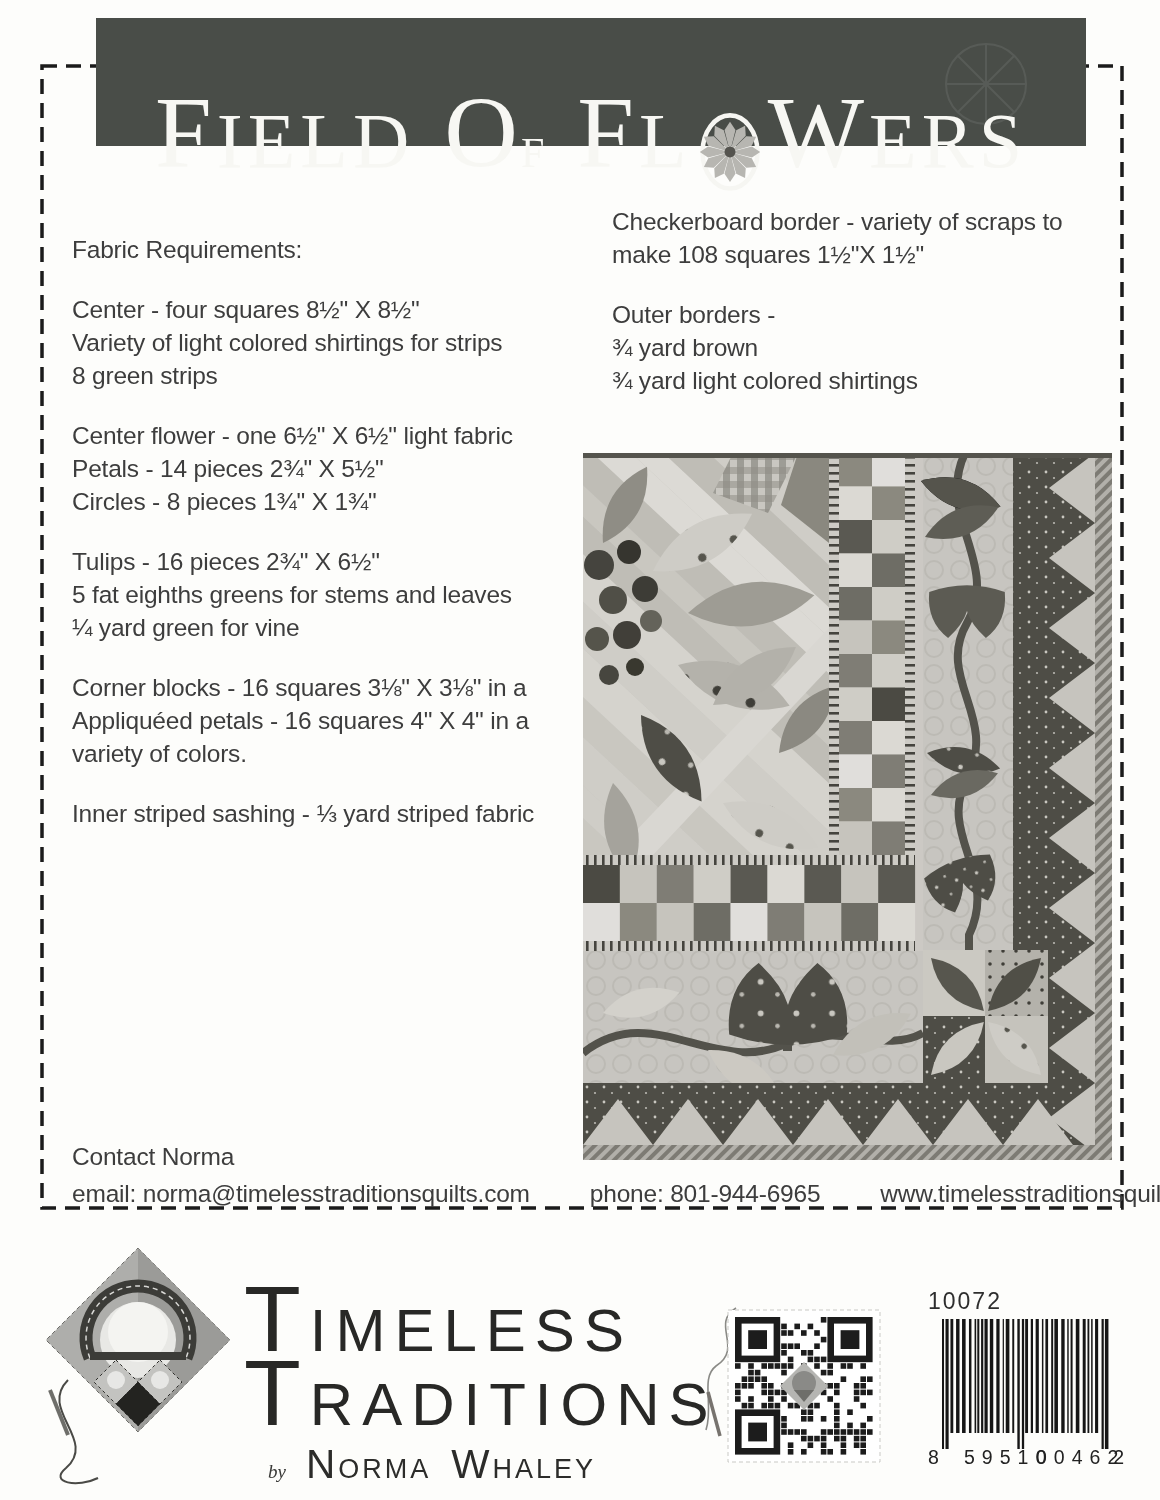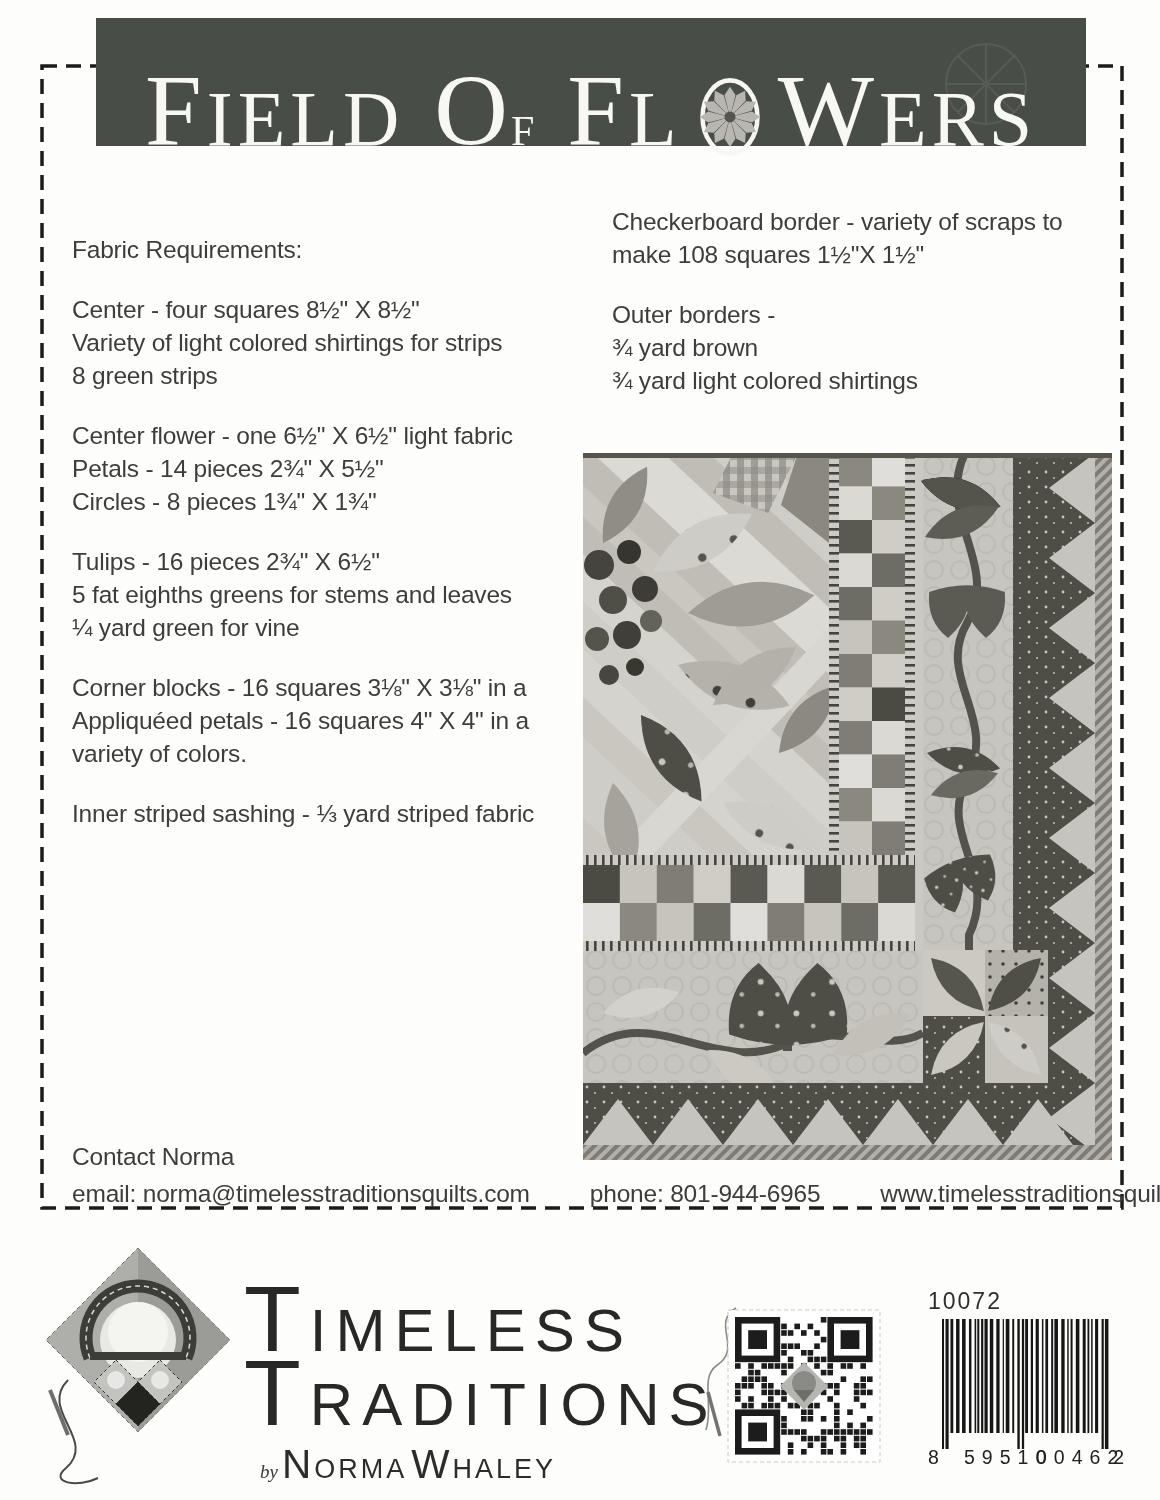--- a/index.html
+++ b/index.html
@@ -5,25 +5,25 @@
   html,body{margin:0;padding:0;background:#e8e8e8;}
   .page{position:relative;width:1160px;height:1500px;background:#fdfdfb;
         font-family:"Liberation Sans",sans-serif;color:#3d3d3d;overflow:hidden;}
 
   
   .frame{position:absolute;left:38px;top:62px;z-index:1;}
 
   
   .banner{position:absolute;left:96px;top:18px;width:990px;height:128px;z-index:2;
           display:flex;align-items:baseline;justify-content:center;gap:30px;
-          font-family:"Liberation Serif",serif;color:#f7f7f3;padding-top:8px;box-sizing:border-box;}
+          font-family:"Liberation Serif",serif;color:#f7f7f3;padding-top:30px;box-sizing:border-box;}
   .banner .word{display:inline-block;font-size:78px;line-height:1;letter-spacing:5px;}
   .banner .word::first-letter{font-size:102px;}
   .banner .w-of{font-size:42px;letter-spacing:3px;margin-top:34px;}
-  .banner .w3{display:inline-flex;align-items:center;gap:14px;}
+  .banner .w3{display:inline-flex;align-items:flex-end;gap:4px;}
   .o-flower{margin:0 2px -10px 2px;}
   .banner-sketch{position:absolute;right:40px;top:6px;opacity:.08;}
 
   
   .col{position:absolute;z-index:2;}
   .col-left{left:72px;top:205px;width:540px;margin-top:28px;}
   .col-right{left:612px;top:205px;width:510px;}
   .txt-line{font-size:24.5px;line-height:33px;letter-spacing:-0.2px;white-space:nowrap;}
   .group{margin-top:27px;}
 
@@ -32,21 +32,21 @@
 
   
   .contact{position:absolute;left:72px;top:1140px;width:1046px;z-index:2;}
   .contact-row{display:flex;gap:60px;margin-top:4px;}
 
   
   .logo-block{position:absolute;left:38px;top:1240px;display:flex;z-index:2;}
   .brand-text{margin-left:6px;margin-top:42px;color:#282826;}
   .bw{display:block;font-size:60px;line-height:.80;letter-spacing:9px;font-family:"Liberation Sans",sans-serif;}
   .bw::first-letter{font-size:1.55em;}
-  .byline{margin-left:16px;margin-top:10px;display:flex;align-items:baseline;gap:4px;}
+  .byline{margin-left:24px;margin-top:10px;display:flex;align-items:baseline;gap:20px;}
   .by-word{font-family:"Liberation Serif",serif;font-style:italic;font-size:19px;color:#3a3a38;}
   .author{display:inline-block;font-size:27px;letter-spacing:3px;color:#2c2c2a;text-align:center;}
   .author::first-letter{font-size:1.5em;}
 
   .qr-block{position:absolute;left:700px;top:1296px;width:200px;height:180px;z-index:2;}
   .barcode-block{position:absolute;left:928px;top:1288px;width:196px;height:190px;z-index:2;}
   .bc-sku{font-size:23px;color:#2e2e2e;letter-spacing:2px;}
   .bc-digits{position:relative;height:24px;font-size:19.5px;color:#222;margin-top:-14px;}
   .bc-digits span{position:absolute;bottom:0;}
   .d1{left:0;} .d2{left:36px;letter-spacing:7px;} .d3{left:108px;letter-spacing:7px;} .d4{right:0;}

